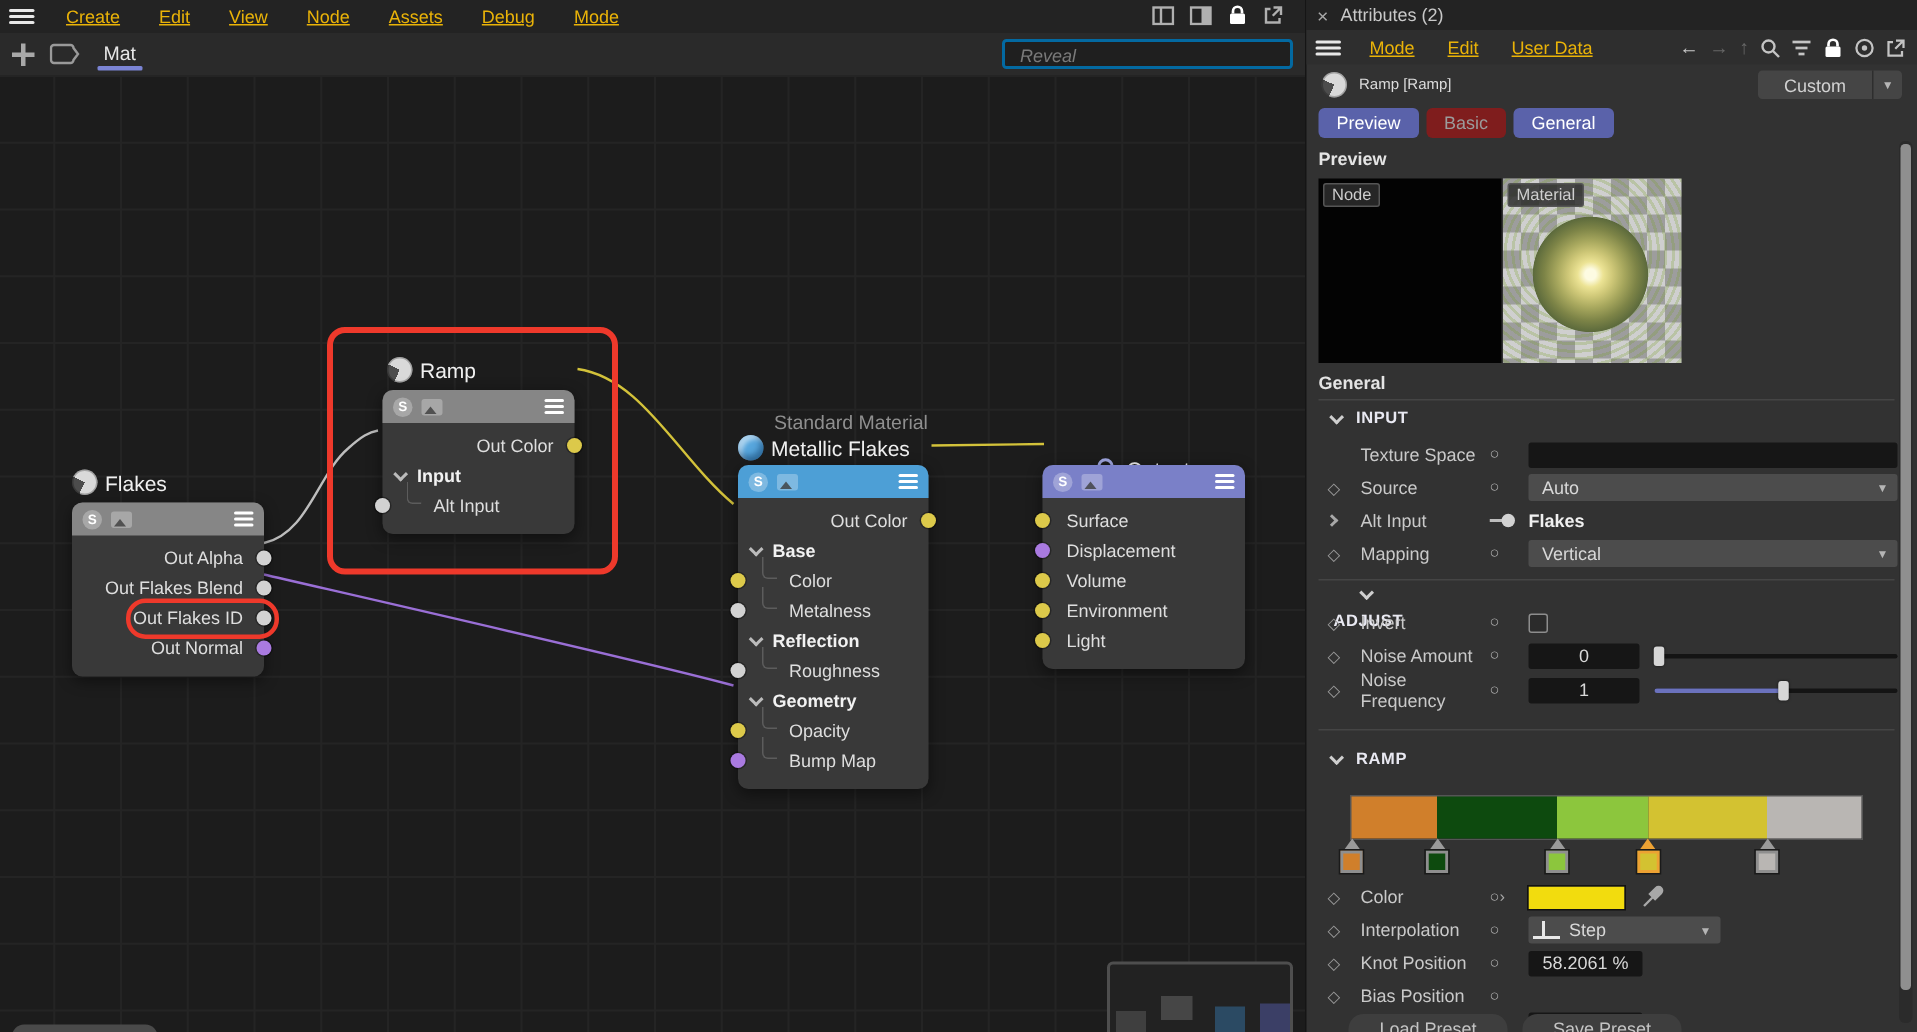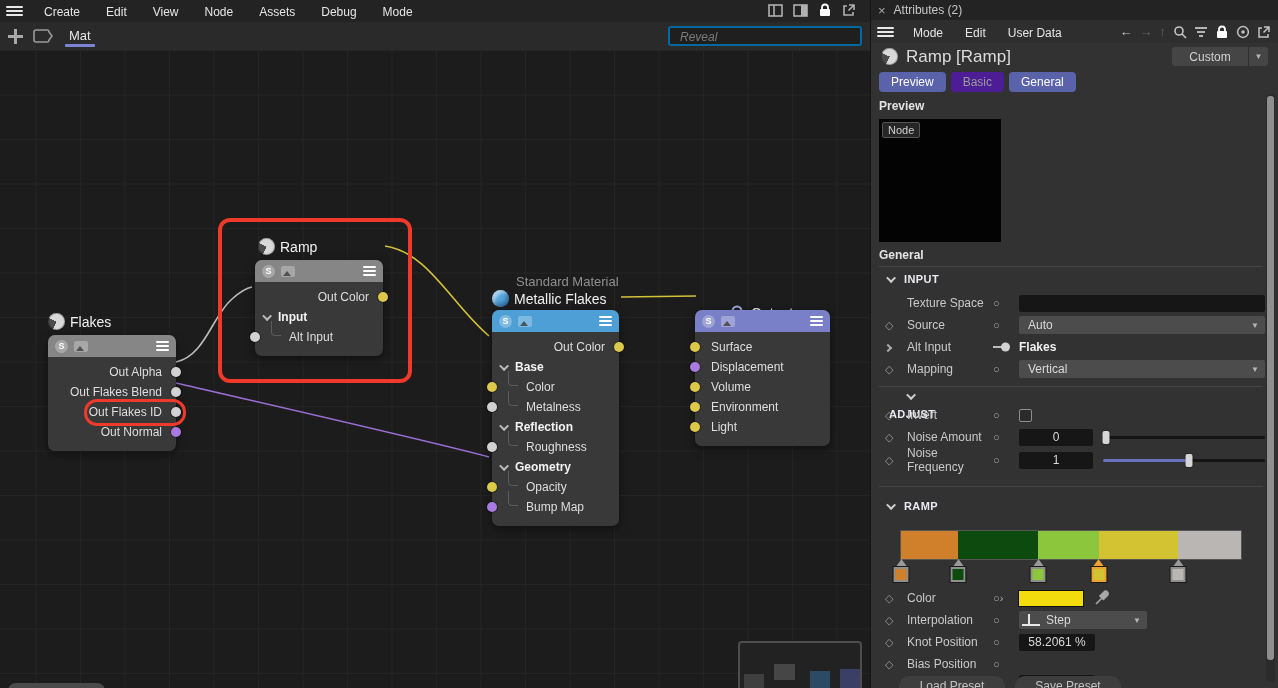--- a/index.html
+++ b/index.html
@@ -5,21 +5,21 @@
   * { margin:0; padding:0; box-sizing:border-box; }
   html,body { width:1278px; height:688px; overflow:hidden; background:#1c1c1c;
     font-family:"Liberation Sans","DejaVu Sans",sans-serif; -webkit-font-smoothing:antialiased; }
   #app { position:relative; width:1278px; height:688px; }
 
   
   #editor { position:absolute; left:0; top:0; width:870px; height:688px; background:#1c1c1c; overflow:hidden; }
   #ed-menubar { position:absolute; left:0; top:0; width:870px; height:22px; background:#232323; display:flex; align-items:center; gap:0; z-index:30; }
   .hamb { width:17px; display:inline-flex; flex-direction:column; gap:2px; margin:0 8px 0 6px; }
   .hamb i { display:block; height:2px; background:#e8e8e8; border-radius:1px; }
-  .menu-item { color:#e5e5e5; font-size:12px; padding:0 13px; cursor:default; }
+  .menu-item { color:#eab308; font-size:12px; padding:0 13px; cursor:default;text-decoration:underline; }
   #ed-win-icons { position:absolute; right:14px; top:3px; display:flex; gap:10px; align-items:center; z-index:31; }
   #ed-tabbar { position:absolute; left:0; top:22px; width:870px; height:28px; background:#2a2a2a; display:flex; align-items:center; z-index:30; }
   .tool-plus { position:relative; width:15px; height:15px; margin:0 10px 0 8px; }
   .tool-plus:before,.tool-plus:after { content:""; position:absolute; background:#a8a8a8; }
   .tool-plus:before { left:6px; top:0; width:3px; height:15px; }
   .tool-plus:after { left:0; top:6px; width:15px; height:3px; }
   #mat-tab { color:#e6e6e6; font-size:13px; margin-left:12px; position:relative; padding:4px 2px 6px; }
   #mat-tab .underline { position:absolute; left:-2px; right:-2px; bottom:2px; height:3px; background:#7b84d4; border-radius:1px; }
   #reveal-box { position:absolute; right:8px; top:4px; width:194px; height:20px; background:#1f1f1f; border:2px solid #0369a1; border-radius:3px;
      color:#7a7a7a; font-style:italic; font-size:12px; line-height:18px; padding-left:10px; }
@@ -63,29 +63,29 @@
 
   
   #attrs { position:absolute; left:870px; top:0; width:408px; height:688px; background:#323232; border-left:1px solid #151515; }
   #attr-titlebar { position:absolute; left:0; top:0; width:408px; height:20px; background:#232323; display:flex; align-items:center; color:#c8c8c8; font-size:12px; }
   #attr-close { color:#a8a8a8; font-size:13px; padding:0 8px 0 7px; }
   #attr-toolbar { position:absolute; left:0; top:20px; width:408px; height:23px; background:#2e2e2e; display:flex; align-items:center; }
   #attr-toolbar .menu-item { padding:0 11px; }
   #attr-nav { margin-left:auto; display:flex; align-items:center; gap:7px; padding-right:8px; }
   .navgl { font-size:13px; color:#666; } .navgl.lit { color:#c8c8c8; }
   #attr-objrow { position:absolute; left:0; top:43px; width:408px; height:27px; display:flex; align-items:center; }
-  #attr-objname { color:#dcdcdc; font-size:17px; margin-left:8px; }
+  #attr-objname { color:#dcdcdc; font-size:10px; margin-left:8px; }
   #preset-dd { position:absolute; right:10px; top:47px; width:96px; height:19px; background:#454545; border-radius:3px; display:flex; align-items:center; font-size:12px; color:#d2d2d2; }
   #preset-dd .lbl { flex:1; text-align:center; }
   #preset-dd .ddseg { width:20px; height:19px; border-left:1px solid #2e2e2e; display:flex; align-items:center; justify-content:center; color:#b5b5b5; font-size:8px; }
 
   #attr-tabs { position:absolute; left:8px; top:72px; display:flex; gap:5px; }
   .atab { height:20px; border-radius:4px; padding:0 12px; font-size:12px; display:flex; align-items:center; }
   .atab.on { background:#5a62aa; color:#fff; }
-  .atab.off { background:#4c1d95; color:#9b9b9b; }
+  .atab.off { background:#7f1d1d; color:#9b9b9b; }
 
   .sect-label { position:absolute; left:8px; color:#e4e4e4; font-size:12px; font-weight:bold; }
   .hdivider { position:absolute; left:8px; width:384px; border-top:1px solid #454545; }
   .grp-head { position:absolute; left:18px; display:flex; align-items:center; gap:8px; color:#e9e9f2; font-size:11px; font-weight:bold; letter-spacing:.4px; }
   .grp-head .chevdown { border-color:#cfcfcf; }
 
   #thumb-node { position:absolute; left:8px; top:119px; width:122px; height:123px; background:#030303; }
   #thumb-mat { position:absolute; left:131px; top:119px; width:119px; height:123px;
      background:
        radial-gradient(circle 53px at 49% 52%, #fdfbe2 0 7%, #ece394 16%, #cfc878 28%, #a8a85e 42%, #7d8447 58%, #5c6a3c 72%, transparent 73%),
@@ -414,20 +414,23 @@
     <div id="attr-tabs">
       <span class="atab on">Preview</span>
       <span class="atab off">Basic</span>
       <span class="atab on">General</span>
     </div>
 
     <div class="sect-label" style="top:99px;">Preview</div>
     <div id="thumb-node">
       <span class="thumb-chip">Node</span>
     </div>
+    <div id="thumb-mat">
+      <span class="thumb-chip">Material</span>
+    </div>
 
     <div class="sect-label" style="top:248px;">General</div>
     <div class="hdivider" style="top:266px;"></div>
 
     <div class="grp-head" style="top:273px;">
       <span class="chevdown"></span>
       <span>INPUT</span>
     </div>
     <div class="arow" style="top:293px;">
       <span class="c-dia"></span>

